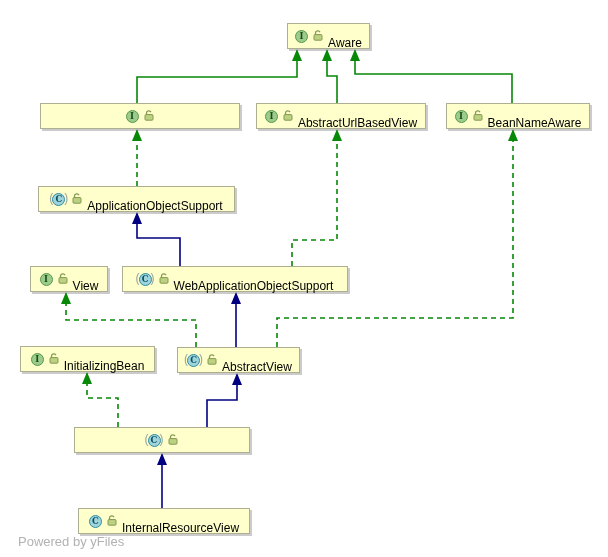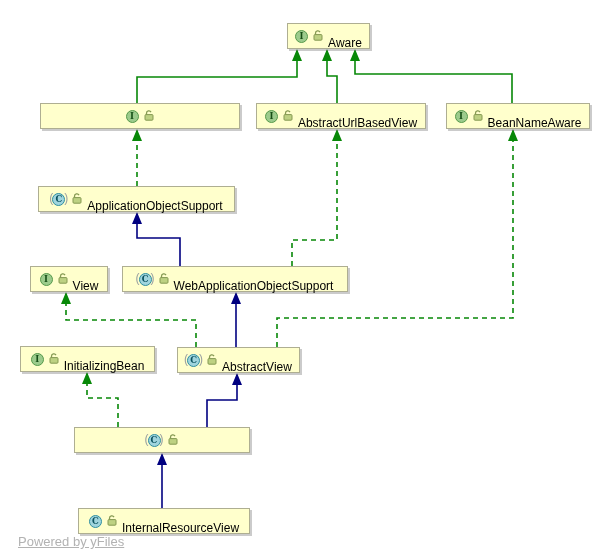--- a/index.html
+++ b/index.html
@@ -14,21 +14,21 @@
     gap:4px;background:var(--node-fill);border:1px solid var(--node-border);
     box-shadow:2px 2px 0 rgba(140,140,140,.45);font-size:12px;color:#000;white-space:nowrap;cursor:default;}
   .badge{width:13px;height:13px;border-radius:50%;display:inline-flex;align-items:center;justify-content:center;
     font-family:"DejaVu Serif", serif;font-weight:bold;font-size:8.5px;line-height:1;flex:0 0 auto;box-sizing:border-box;}
   .node.interface .badge{background:var(--iface-bg);border:1px solid var(--iface-ring);color:var(--iface-letter);}
   .node.abstract-class .badge,.node.class .badge{background:var(--class-bg);border:1px solid var(--class-ring);color:var(--class-letter);}
   .icon-wrap{display:inline-flex;align-items:center;flex:0 0 auto;}
   .paren{color:#9aA0a0;font-size:12px;line-height:1;margin:0 -1px;position:relative;top:-1px;}
   .lock{display:inline-flex;flex:0 0 auto;position:relative;top:-1px;}
   .label{line-height:1;margin-top:14px;}
-  .watermark{position:absolute;left:18px;top:534px;font-size:13px;color:var(--watermark-color);text-decoration:underline;}
+  .watermark{position:absolute;left:18px;top:534px;font-size:13px;color:var(--watermark-color);}
 </style>
 </head>
 <body>
 
 <div class="canvas">
   <svg id="edges-layer" width="608" height="557" viewBox="0 0 608 557">
     <defs>
       <marker id="arrow-green" viewBox="0 0 12 10" refX="11" refY="5" markerWidth="12" markerHeight="10" orient="auto" markerUnits="userSpaceOnUse">
         <path d="M0,0 L12,5 L0,10 Z" style="fill:var(--edge-green)"></path>
       </marker>

